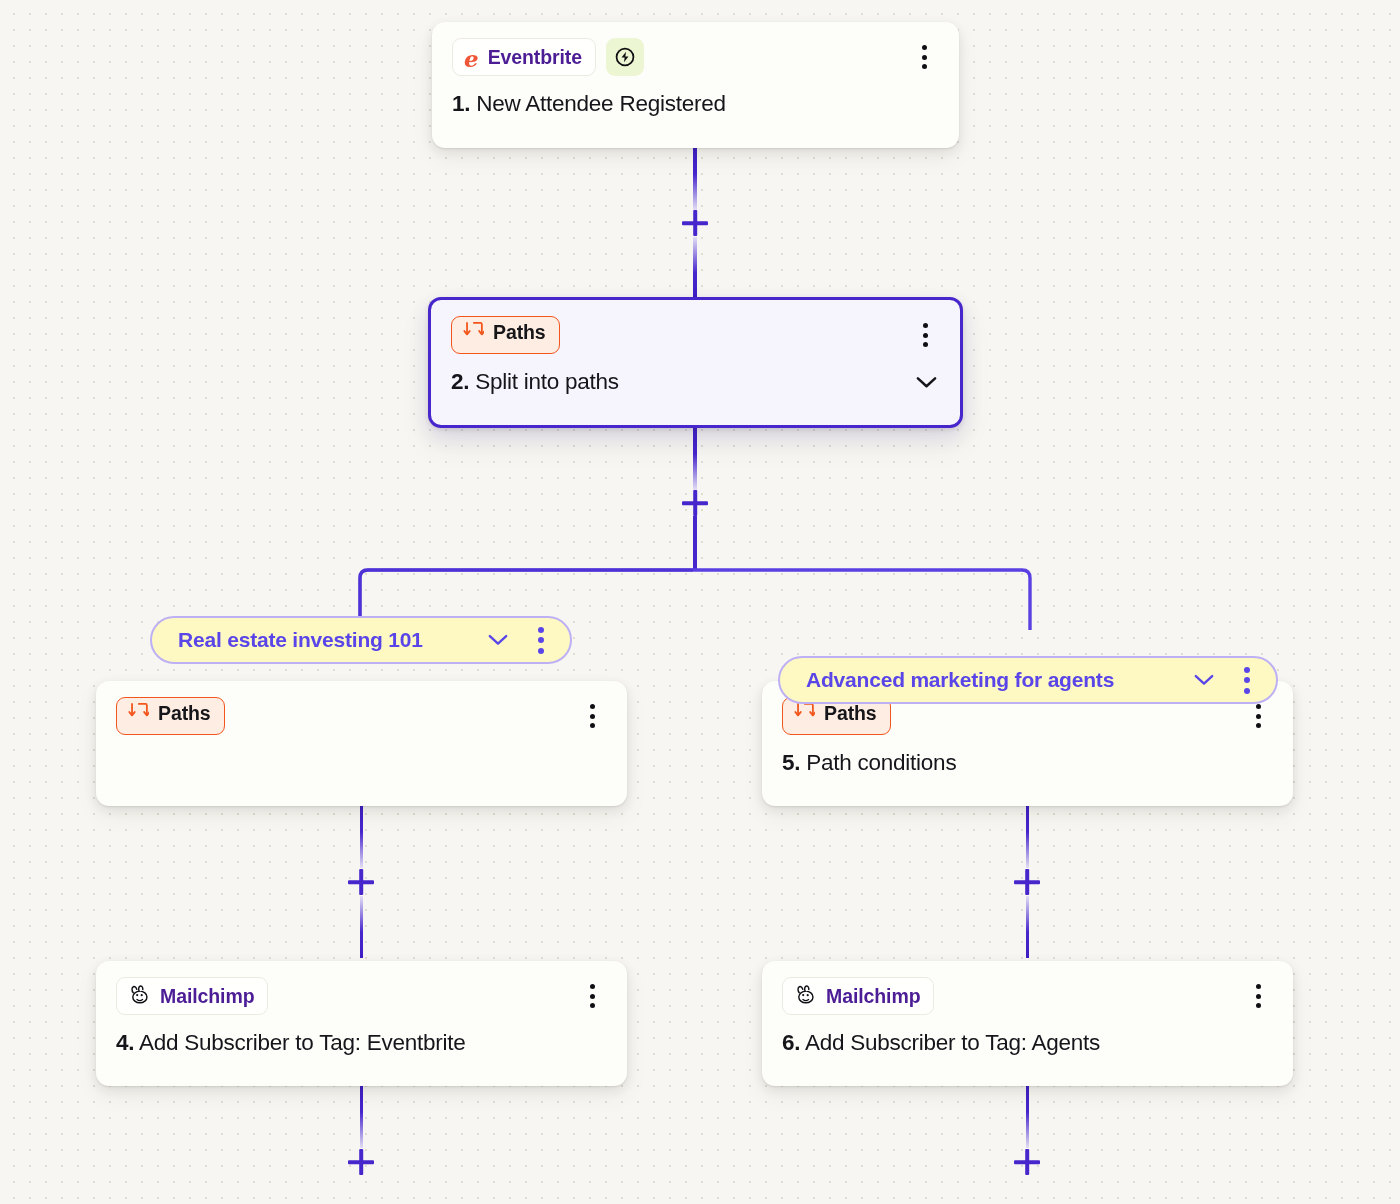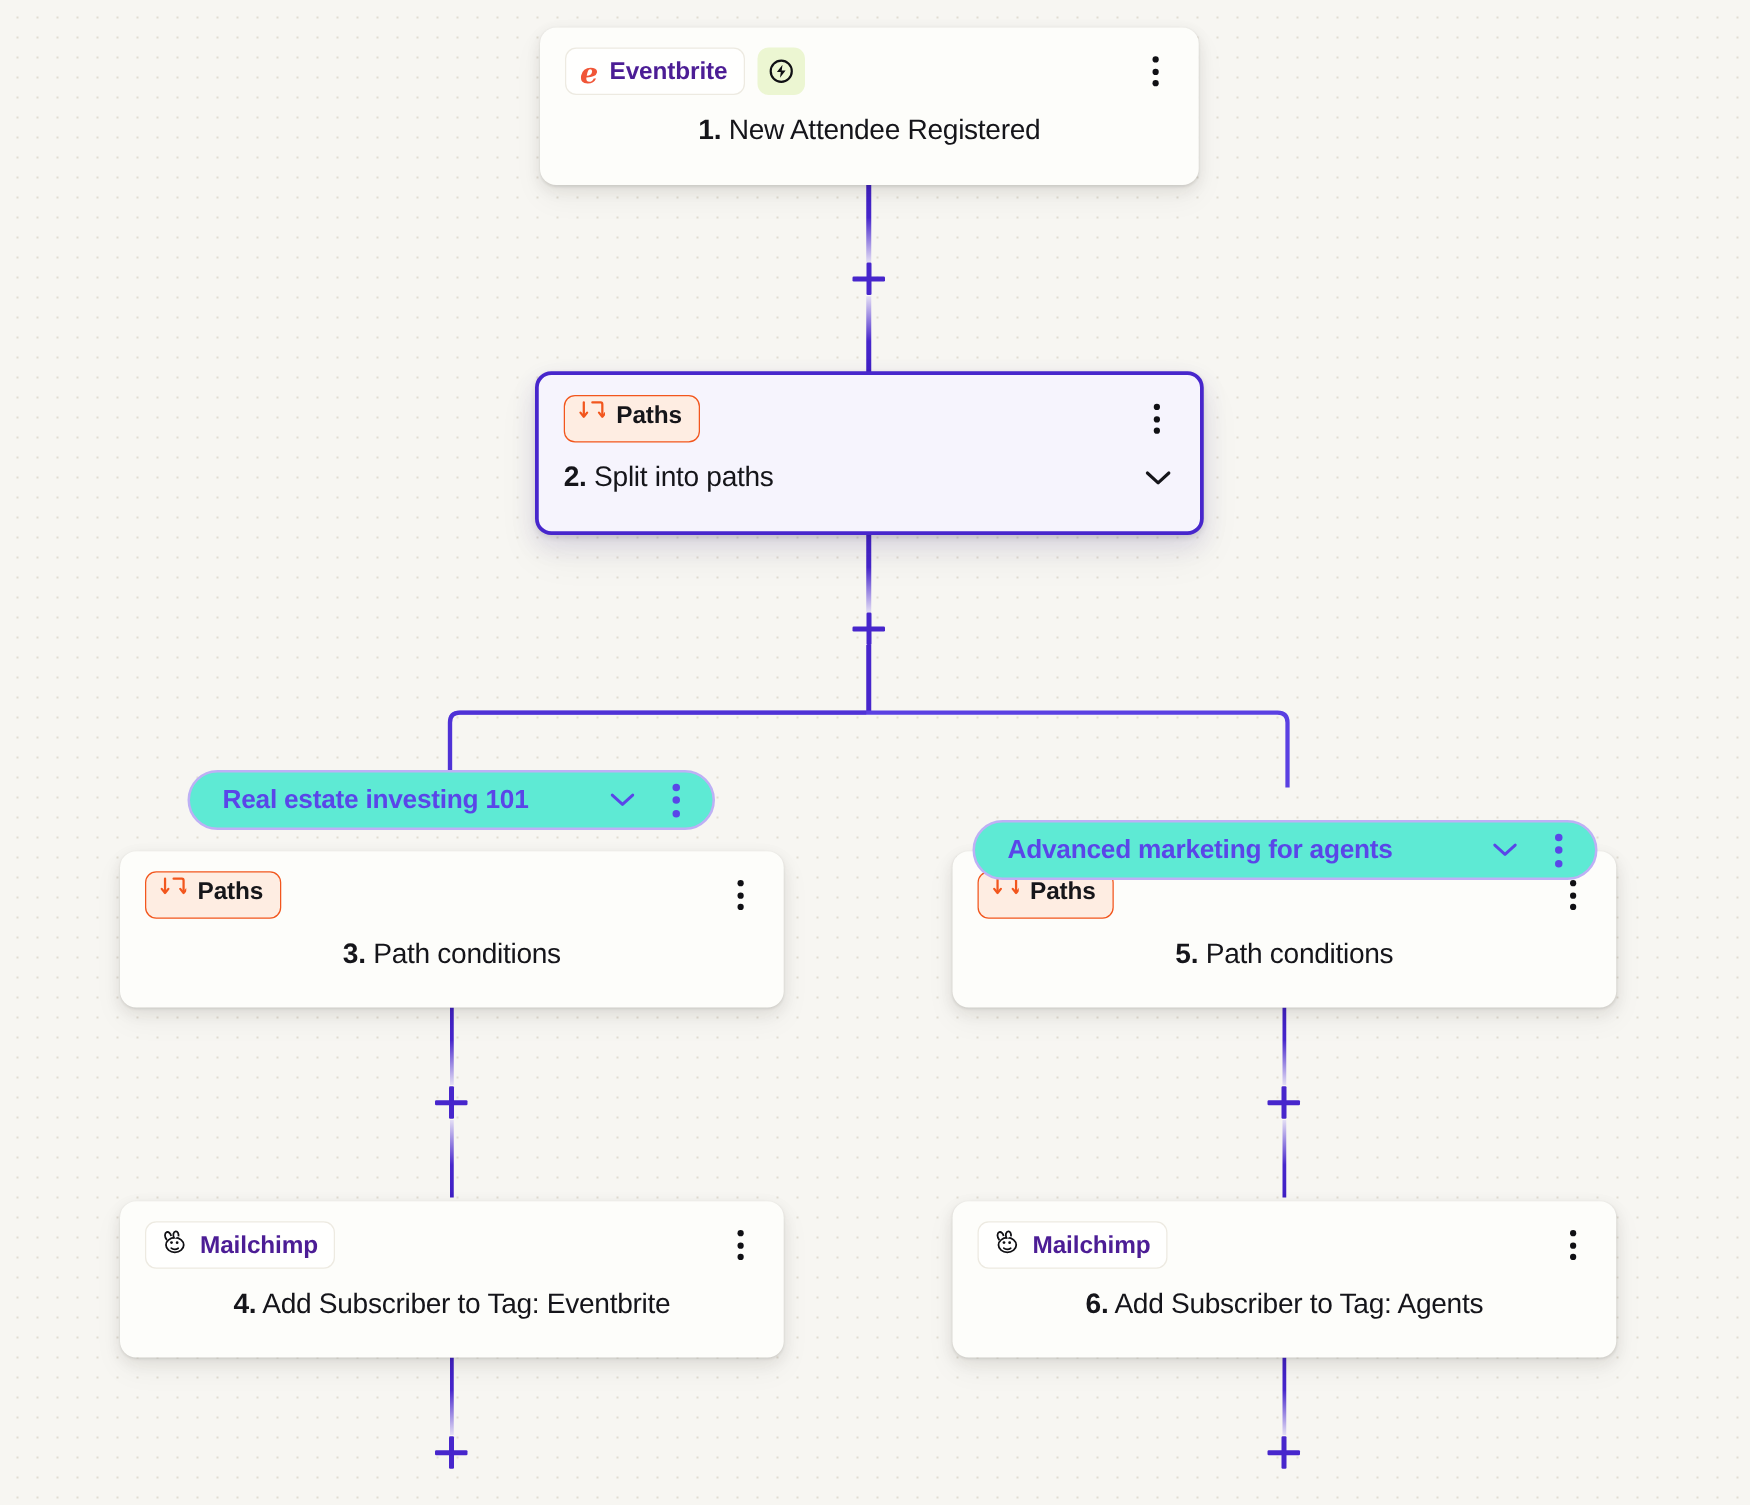--- a/index.html
+++ b/index.html
@@ -124,21 +124,20 @@
     border-radius: 50%;
     background: #101014;
   }
   .kebab.purple i { background: #5A46E8; width: 6px; height: 6px; }
 
   
   .node-title {
     display: flex;
     align-items: center;
     margin-top: 15px;
-    justify-content: center;
   }
   .node-title .ttl {
     font-size: 22.5px;
     color: #15151A;
     letter-spacing: -0.25px;
     white-space: nowrap;
   }
   .node-title .ttl b { font-weight: 700; }
   .node-title .ttl span.txt { font-weight: 400; }
 
@@ -154,21 +153,21 @@
   }
 
   
   .branch-pill {
     position: absolute;
     display: flex;
     align-items: center;
     height: 48px;
     border: 2px solid #BDB0F5;
     border-radius: 26px;
-    background: #5eead4;
+    background: #fef9c3;
     padding: 0 14px 0 26px;
     gap: 14px;
     z-index: 6;
   }
   .branch-pill .pill-label {
     font-size: 21px;
     font-weight: 700;
     color: #5A46E8;
     letter-spacing: -0.2px;
     white-space: nowrap;
@@ -371,26 +370,20 @@
             <path d="M17.0 10.6 L19.8 14.1 L22.6 10.6" stroke="#F2561D" stroke-width="1.9" stroke-linecap="round" stroke-linejoin="round" fill="none"></path>
           </svg>
         </span>
         <span class="chip-label">Paths</span>
       </div>
       <div class="spacer"></div>
       <div class="kebab">
         <i></i>
           <i></i>
           <i></i>
-      </div>
-    </div>
-    <div class="node-title">
-      <div class="ttl">
-        <b>3.</b>
-        <span class="txt">Path conditions</span>
       </div>
     </div>
   </div>
 
   <div class="node" style="left:762px; top:681px; width:531px; height:125px;">
     <div class="node-top">
       <div class="paths-chip">
         <span>
           <svg width="21" height="19" viewBox="0 0 22 20" fill="none">
             <path d="M4.2 2 L4.2 13.3" stroke="#F2561D" stroke-width="1.9" stroke-linecap="round"></path>

